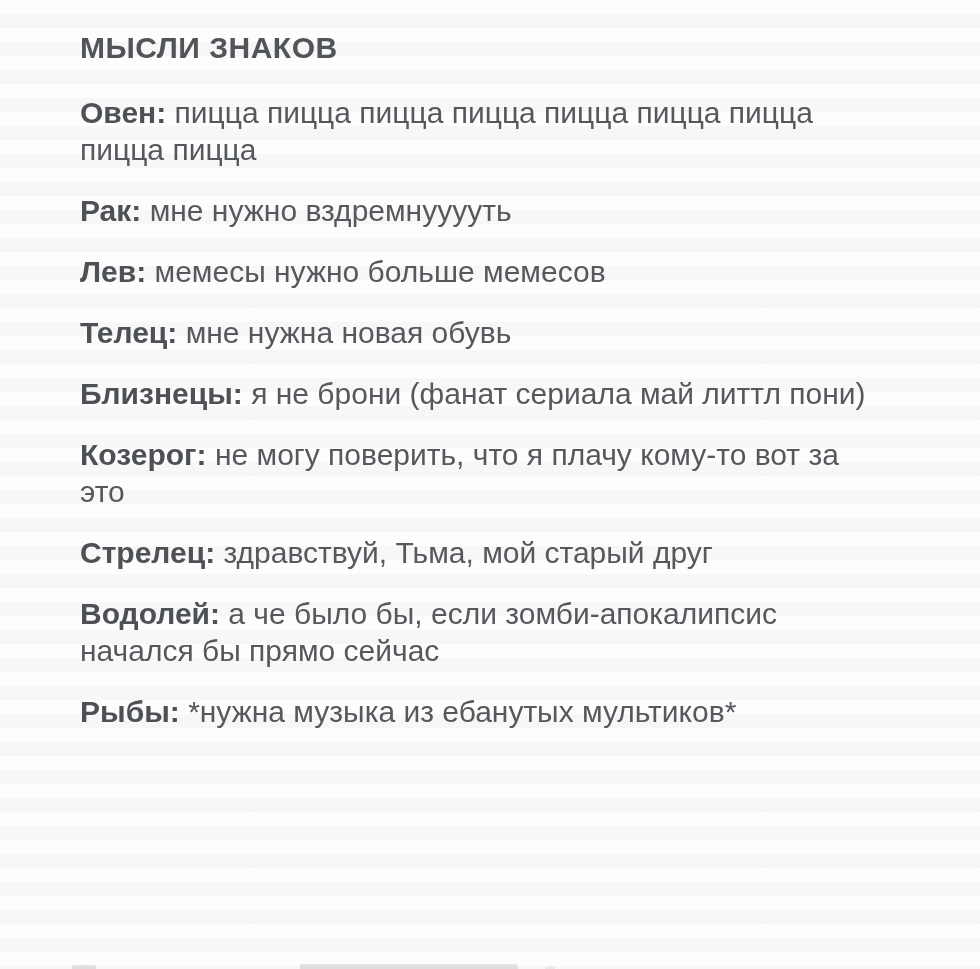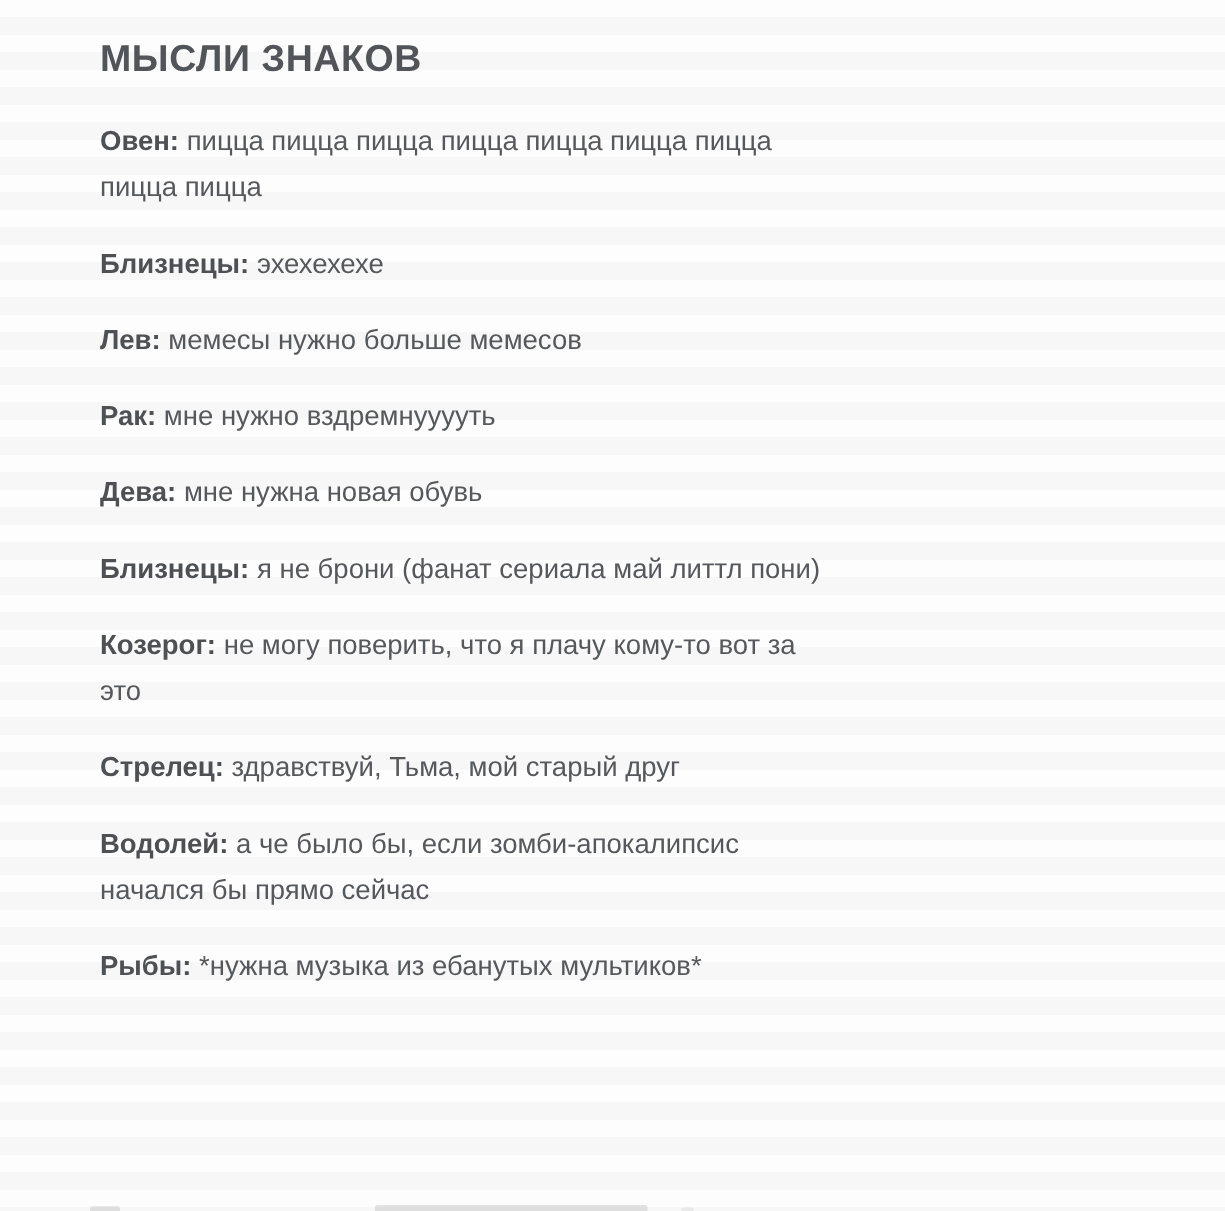--- a/index.html
+++ b/index.html
@@ -29,21 +29,21 @@
   }
   .page-title {
     font-size: 30px;
     font-weight: 600;
     color: #515458;
     letter-spacing: 0.5px;
     line-height: 36px;
     margin: 0 0 28px 0;
   }
   .entry {
-    font-size: 22px;
+    font-size: 30px;
     line-height: 37px;
     margin: 0 0 24px 0;
   }
   .sign {
     font-weight: 700;
     color: #4d5054;
   }
   .quote {
     font-weight: 400;
     color: #55585c;
@@ -66,38 +66,34 @@
 <div class="page">
   <h1 class="page-title">МЫСЛИ ЗНАКОВ</h1>
 
   <p class="entry">
     <span class="sign">Овен:</span>
     <span class="quote">пицца пицца пицца пицца пицца пицца пицца
 пицца пицца</span>
   </p>
 
 
+
   <p class="entry">
-    <span class="sign">Близнецы:</span>
-    <span class="quote">эхехехехе</span>
+    <span class="sign">Рак:</span>
+    <span class="quote">мне нужно вздремнууууть</span>
   </p>
 
   <p class="entry">
     <span class="sign">Лев:</span>
     <span class="quote">мемесы нужно больше мемесов</span>
   </p>
 
-  <p class="entry">
-    <span class="sign">Рак:</span>
-    <span class="quote">мне нужно вздремнууууть</span>
-  </p>
-
 
   <p class="entry">
-    <span class="sign">Дева:</span>
+    <span class="sign">Телец:</span>
     <span class="quote">мне нужна новая обувь</span>
   </p>
 
   <p class="entry">
     <span class="sign">Близнецы:</span>
     <span class="quote">я не брони (фанат сериала май литтл пони)</span>
   </p>
 
   <p class="entry">
     <span class="sign">Козерог:</span>

